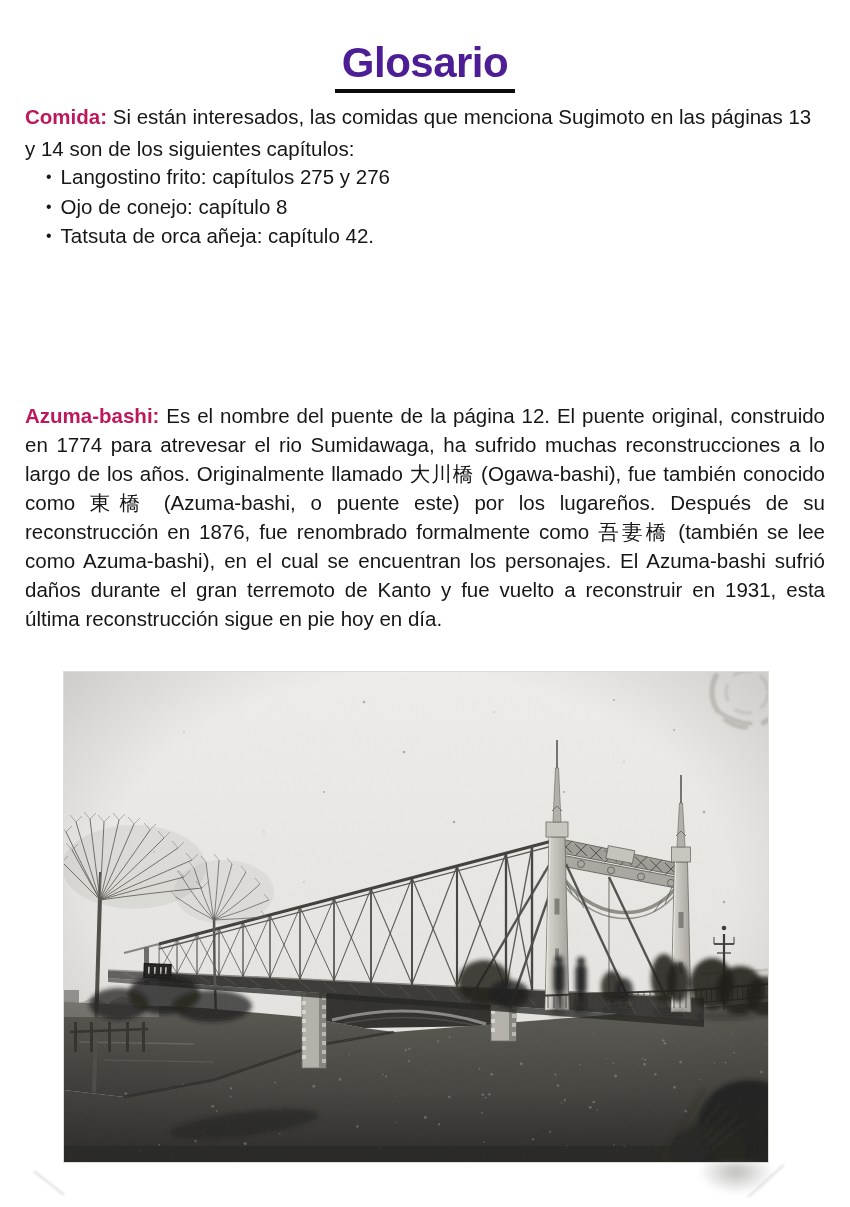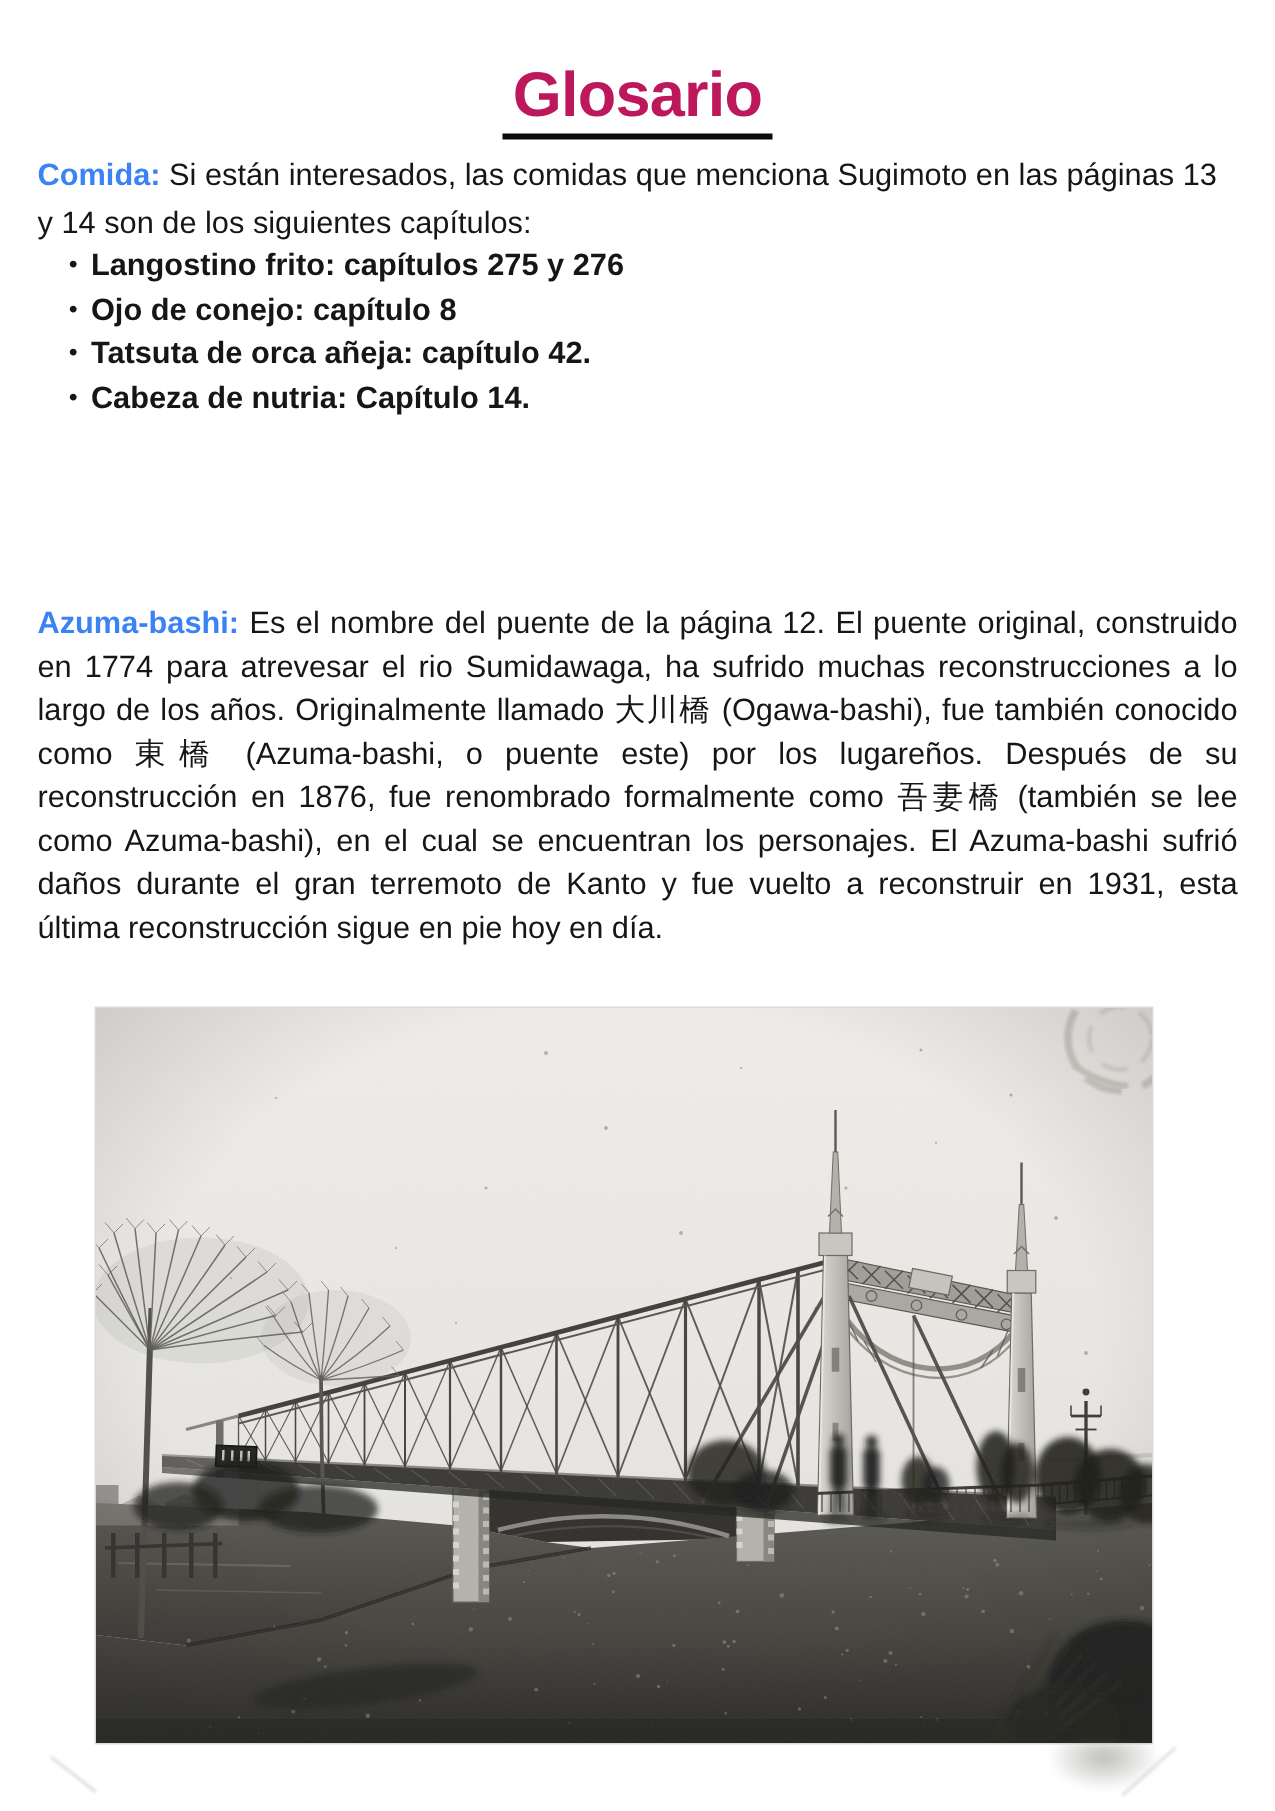--- a/index.html
+++ b/index.html
@@ -5,30 +5,30 @@
   html,body{margin:0;padding:0;}
   body{
     width:850px;height:1207px;position:relative;overflow:hidden;
     background:#ffffff;color:#1a1a1a;
     font-family:"Liberation Sans","DejaVu Sans",sans-serif;
   }
   .title-wrap{position:absolute;top:42px;left:0;width:850px;text-align:center;}
   h1.title{
     display:inline-block;margin:0;padding:0 7px 5px 7px;
     font-size:42px;font-weight:700;letter-spacing:-0.5px;line-height:1;
-    border-bottom:4px solid #0c0c0c;color:#be185d;
+    border-bottom:4px solid #0c0c0c;color:#4c1d95;
   }
   .para{position:absolute;left:25px;width:800px;margin:0;font-size:20.5px;color:#161616;}
   .p-food{top:101px;line-height:32px;}
   .p-bridge{top:401px;line-height:29px;text-align:justify;}
-  .para b{font-weight:700;color:#3b82f6;}
+  .para b{font-weight:700;color:#be185d;}
   ul.chapters{
     position:absolute;left:25px;top:163px;width:800px;
     list-style:none;margin:0;padding:0 0 0 21px;
-    font-size:20.5px;line-height:27.6px;color:#161616;font-weight:bold;
+    font-size:20.5px;line-height:27.6px;color:#161616;
   }
   ul.chapters .bullet{display:inline-block;margin-right:9px;font-size:0.78em;transform:translateY(-2px);}
   figure.photo{
     position:absolute;left:64px;top:672px;width:704px;height:490px;margin:0;
     background:#e9e8e4;outline:1px solid #dddcd7;
   }
   figure.photo svg{display:block;width:704px;height:490px;}
   .smudge{
     position:absolute;left:698px;top:1162px;width:76px;height:32px;
     background:radial-gradient(ellipse at 50% 30%, rgba(110,110,105,.45), rgba(110,110,105,0) 70%);
@@ -44,21 +44,20 @@
   <h1 class="title">Glosario</h1>
 </div>
 
 <p class="para p-food"><b>Comida:</b>
 <span>Si están interesados, las comidas que menciona Sugimoto en las páginas 13 y 14 son de los siguientes capítulos:</span></p>
 
 <ul class="chapters">
     <li><span class="bullet">•</span><span>Langostino frito: capítulos 275 y 276</span></li>
     <li><span class="bullet">•</span><span>Ojo de conejo: capítulo 8</span></li>
     <li><span class="bullet">•</span><span>Tatsuta de orca añeja: capítulo 42.</span></li>
-    <li><span class="bullet">•</span><span>Cabeza de nutria: Capítulo 14.</span></li>
   </ul>
 
 <p class="para p-bridge"><b>Azuma-bashi:</b>
 <span>Es el nombre del puente de la página 12. El puente original, construido en 1774 para atrevesar el rio Sumidawaga, ha sufrido muchas reconstrucciones a lo largo de los años. Originalmente llamado 大川橋 (Ogawa-bashi), fue también conocido como 東橋 (Azuma-bashi, o puente este) por los lugareños. Después de su reconstrucción en 1876, fue renombrado formalmente como 吾妻橋 (también se lee como Azuma-bashi), en el cual se encuentran los personajes. El Azuma-bashi sufrió daños durante el gran terremoto de Kanto y fue vuelto a reconstruir en 1931, esta última reconstrucción sigue en pie hoy en día.</span></p>
 
 <figure class="photo">
   <svg id="scene" viewBox="0 0 704 490" aria-hidden="true">
       <defs>
         <linearGradient id="skyG" x1="0" y1="0" x2="0" y2="1">
           <stop offset="0" stop-color="#efeeea"></stop>

